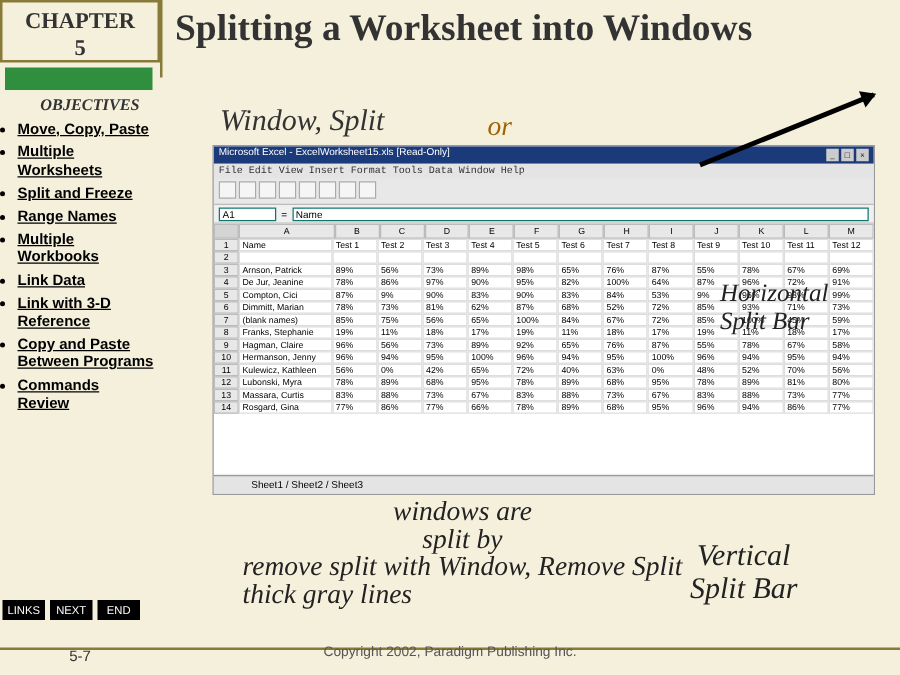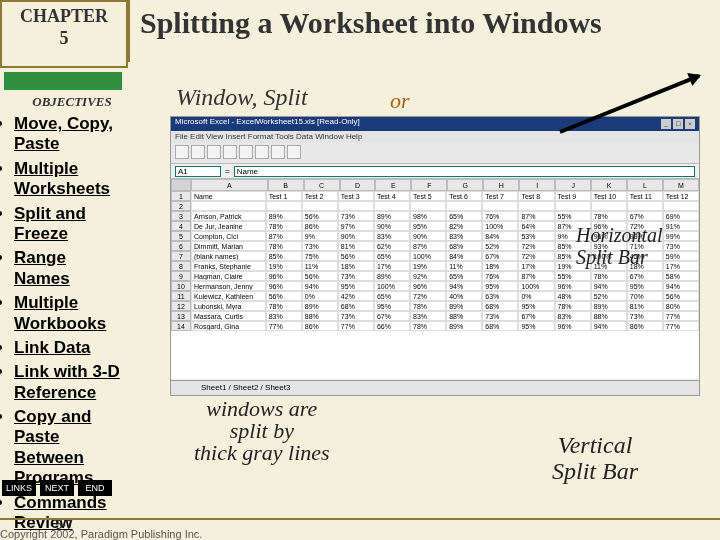--- a/index.html
+++ b/index.html
@@ -14,21 +14,21 @@
   }
   .left-col {
     position: absolute;
     left: 0;
     top: 0;
     width: 128px;
     height: 540px;
   }
   .chapter-box {
     width: 128px;
-    height: 68px;
+    height: 50px;
     border: 2px solid #8a7a3a;
     box-sizing: border-box;
     text-align: center;
     font-weight: bold;
     font-size: 18px;
     color: #333;
     padding-top: 4px;
     line-height: 1.2;
   }
   .green-bar {
@@ -51,21 +51,21 @@
     font-style: italic;
     font-size: 13px;
     font-weight: bold;
     color: #333;
     margin-top: 4px;
     margin-left: 16px;
   }
   .obj-list {
     margin: 4px 0 0 0;
     padding: 0 4px 0 14px;
-    font-size: 17px;
+    font-size: 12px;
     font-family: Arial, sans-serif;
     font-weight: bold;
     text-decoration: underline;
     color: #000;
   }
   .obj-list li {
     margin-bottom: 4px;
     line-height: 1.2;
   }
   .nav-btns {
@@ -144,21 +144,21 @@
     padding: 0 4px;
     gap: 16px;
   }
   .xl-titlebar span { color:#fff; font-size:8px; font-family:Arial; }
   .xl-ctrlbtns { display:flex; gap:2px; }
   .xl-ctrlbtns div { width:10px; height:10px; background:#ccc; margin-top:2px; font-size:7px; text-align:center; line-height:10px; }
   .xl-menubar {
     height: 12px;
     background: #e4e4e4;
     font-size: 8px;
-    font-family: Liberation Sans, sans-serif;
+    font-family: Liberation Mono, monospace;
     padding-left: 4px;
     line-height: 12px;
     color: #333;
   }
   .xl-toolbar {
     height: 16px;
     background: #e8e8e8;
     border-bottom: 1px solid #bbb;
     display: flex;
     gap: 2px;
@@ -245,23 +245,24 @@
     position: absolute;
     left: 194px;
     top: 398px;
     font-size: 22px;
     font-style: italic;
     color: #222;
     line-height: 1.0;
   }
   .copyright {
     position: absolute;
-    bottom: 0;
+    bottom: 12px;
     left: 0;
     width: 100%;
+    text-align: center;
     font-size: 11px;
     font-family: Arial, sans-serif;
     color: #555;
   }
   .bottom-border {
     position: absolute;
     left: 0;
     bottom: 20px;
     width: 720px;
     height: 2px;
@@ -581,19 +582,20 @@
 Split Bar</span>
 </div>
 <div class="v-split-lbl">
   <span style="white-space:pre-line">Vertical
 Split Bar</span>
 </div>
 
 <div class="body-callout">
   <div style="text-align:center">windows are</div>
   <div style="text-align:center">split by</div>
+  <div>remove split with Window, Remove Split</div>
   <div>thick gray lines</div>
 </div>
 
 <div class="page-num" style="position:absolute; left:0; bottom:8px; width:128px;">5-7</div>
 
 <div class="bottom-border"></div>
 <div class="copyright">Copyright 2002, Paradigm Publishing Inc.</div>
 
 </body></html>

